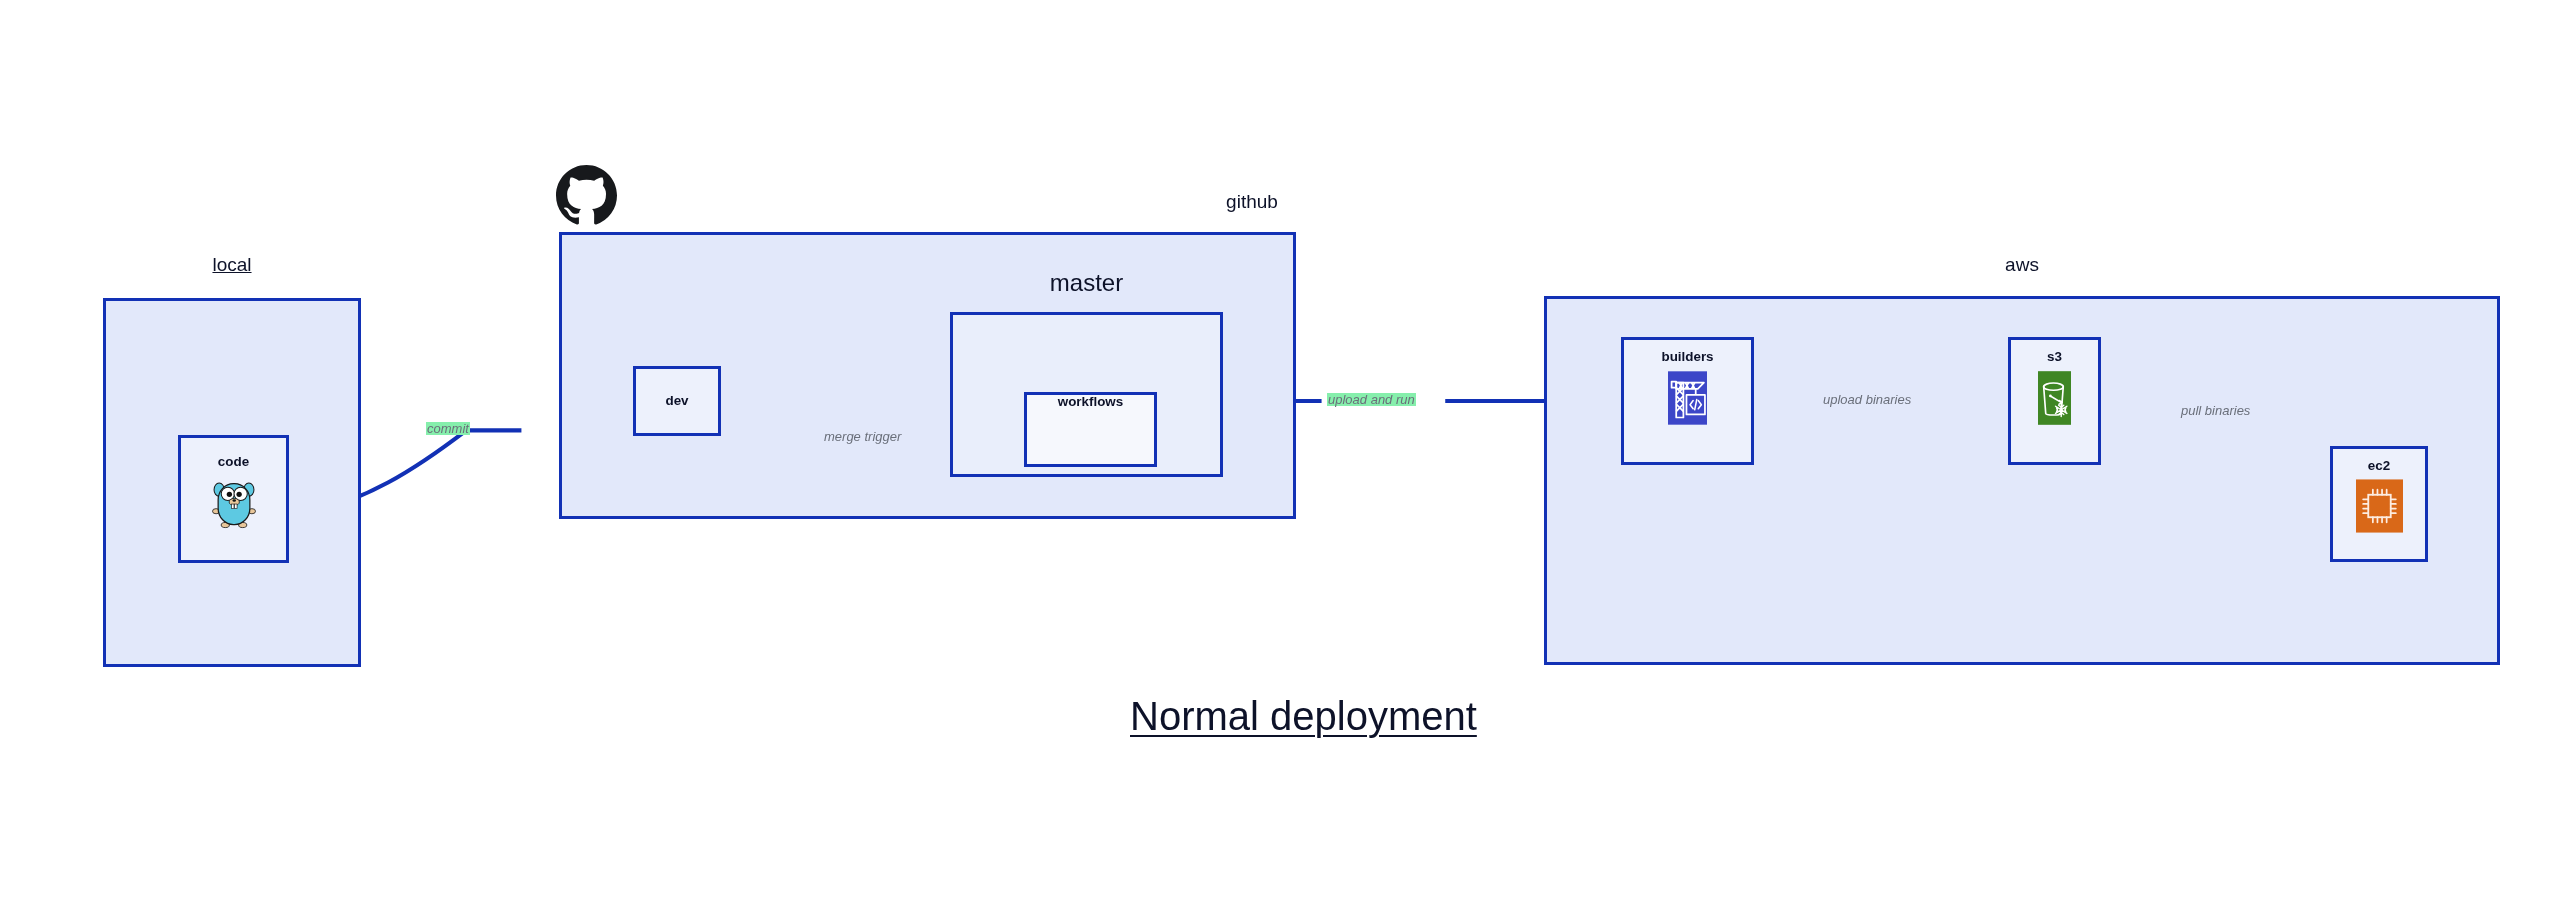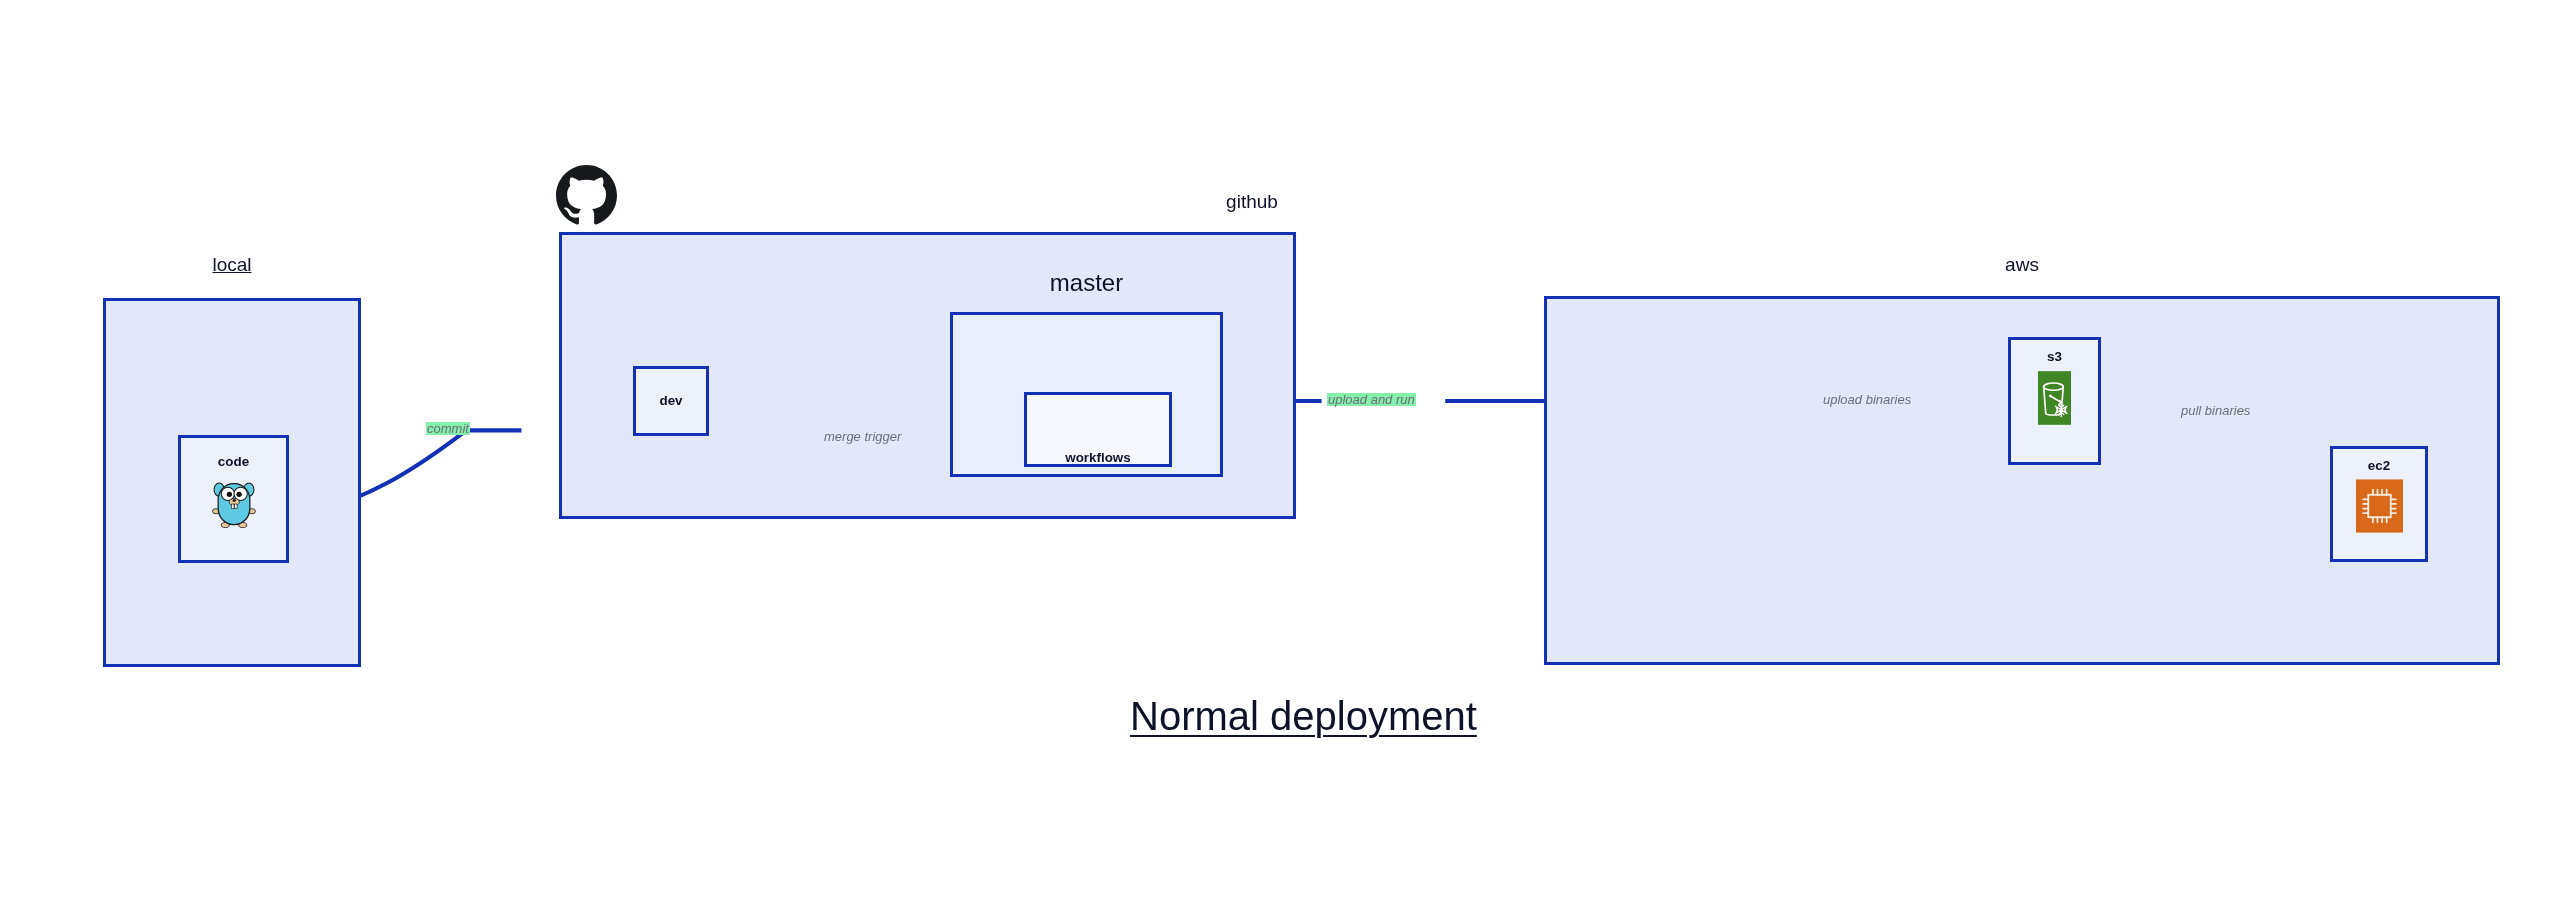--- a/index.html
+++ b/index.html
@@ -114,38 +114,65 @@
         2 .27 1.53-1.04 2.2-.82 2.2-.82.44 1.1.16 1.92.08 2.12.51.56.82 1.27.82 2.15 0 3.07-1.87 3.75-3.65
         3.95.29.25.54.73.54 1.48 0 1.07-.01 1.93-.01 2.2 0 .21.15.46.55.38A8.012 8.012 0 0 0 16 8c0-4.42-3.58-8-8-8z"></path>
     </svg>
   </span>
 
   <div class="group-label" style="left:1123px;top:192px;width:258px;">github</div>
 
   <div class="group" style="left:559px;top:232px;width:737px;height:287px;">
   </div>
 
-  <div class="node" style="left:633px;top:366px;width:76px;height:70px;justify-content:center;">
+  <div class="node" style="left:633px;top:366px;width:88px;height:70px;justify-content:center;">
     <div class="node-label">dev</div>
   </div>
 
   <div class="group-label" style="left:950px;top:271px;width:273px;font-size:24px;">master</div>
 
   <div class="subgroup" style="left:950px;top:312px;width:273px;height:165px;">
   </div>
 
-  <div class="node" style="left:1024px;top:392px;width:148px;height:75px;justify-content:flex-end;background:#f6f8fd;">
+  <div class="node" style="left:1024px;top:392px;width:133px;height:75px;justify-content:flex-start;background:#f6f8fd;">
     <div class="node-label">workflows</div>
   </div>
 
   <div class="group-label" style="left:1544px;top:255px;width:956px;">aws</div>
 
   <div class="group" style="left:1544px;top:296px;width:956px;height:369px;">
   </div>
 
+  <div class="node" style="left:1621px;top:337px;width:133px;height:128px;">
+    <div class="node-label" style="margin-top:10.3px;">builders</div>
+    <span class="icon-tile" style="margin-top:7.2px;">
+      <svg width="39" height="54" viewBox="0 0 76 104" xmlns="http://www.w3.org/2000/svg">
+        <rect width="76" height="104" fill="#3c46c8"></rect>
+        <g fill="none" stroke="#ffffff" stroke-width="3.4" stroke-linejoin="round">
+
+          <path d="M16 22 L16 90 L30 90 L30 22 Z"></path>
+          <path d="M16 32 L30 46 M30 32 L16 46 M16 48 L30 62 M30 48 L16 62 M16 64 L30 78 M30 64 L16 78"></path>
+
+          <rect x="7" y="20" width="9" height="12"></rect>
+
+          <path d="M16 22 L70 22 L58 34 L16 34 Z"></path>
+          <path d="M22 22 L28 34 M34 22 L40 34 M46 22 L52 34 M28 22 L22 34 M40 22 L34 34 M52 22 L46 34"></path>
+
+          <path d="M54 34 L54 46"></path>
+
+          <rect x="36" y="46" width="36" height="38"></rect>
+        </g>
+        <g fill="none" stroke="#ffffff" stroke-width="3" stroke-linecap="round" stroke-linejoin="round">
+          <path d="M49 57 L43 65 L49 73"></path>
+          <path d="M59 57 L65 65 L59 73"></path>
+          <path d="M56 55 L52 75"></path>
+        </g>
+      </svg>
+    </span>
+  </div>
 
   <div class="node" style="left:2008px;top:337px;width:93px;height:128px;">
     <div class="node-label" style="margin-top:10.3px;">s3</div>
     <span class="icon-tile" style="margin-top:7.2px;">
       <svg width="33" height="54" viewBox="0 0 64 104" xmlns="http://www.w3.org/2000/svg">
         <rect width="64" height="104" fill="#3f8624"></rect>
         <g fill="none" stroke="#ffffff" stroke-width="3.2" stroke-linecap="round" stroke-linejoin="round">
           <ellipse cx="30" cy="30" rx="19" ry="7"></ellipse>
           <path d="M11 30 L15 82 C15 86 45 86 45 82 L49 30"></path>
           <circle cx="24" cy="48" r="2.6" fill="#ffffff" stroke="none"></circle>

